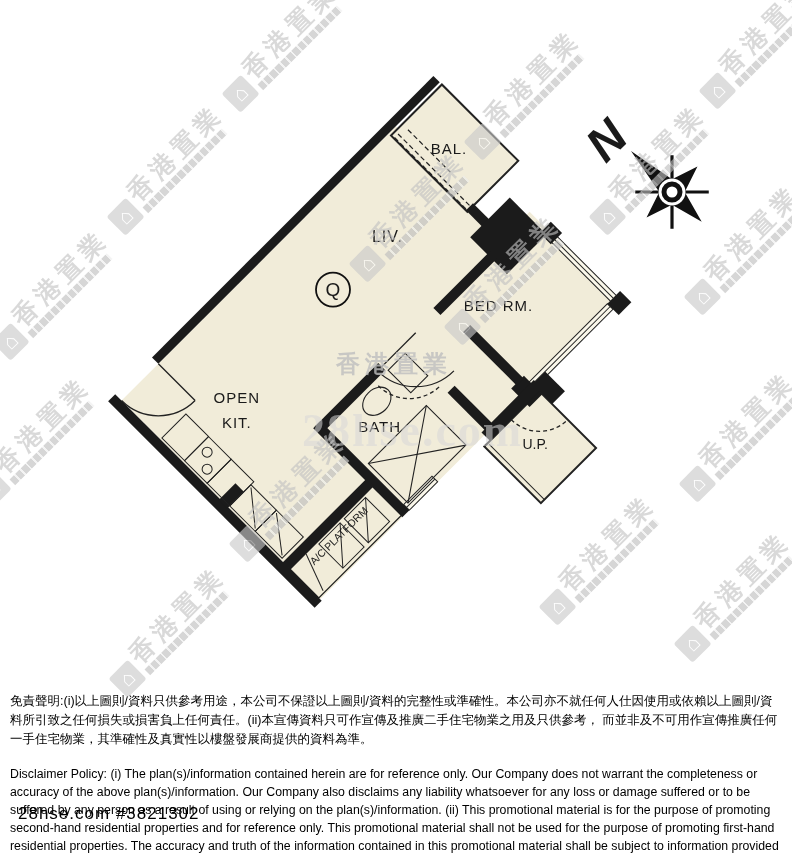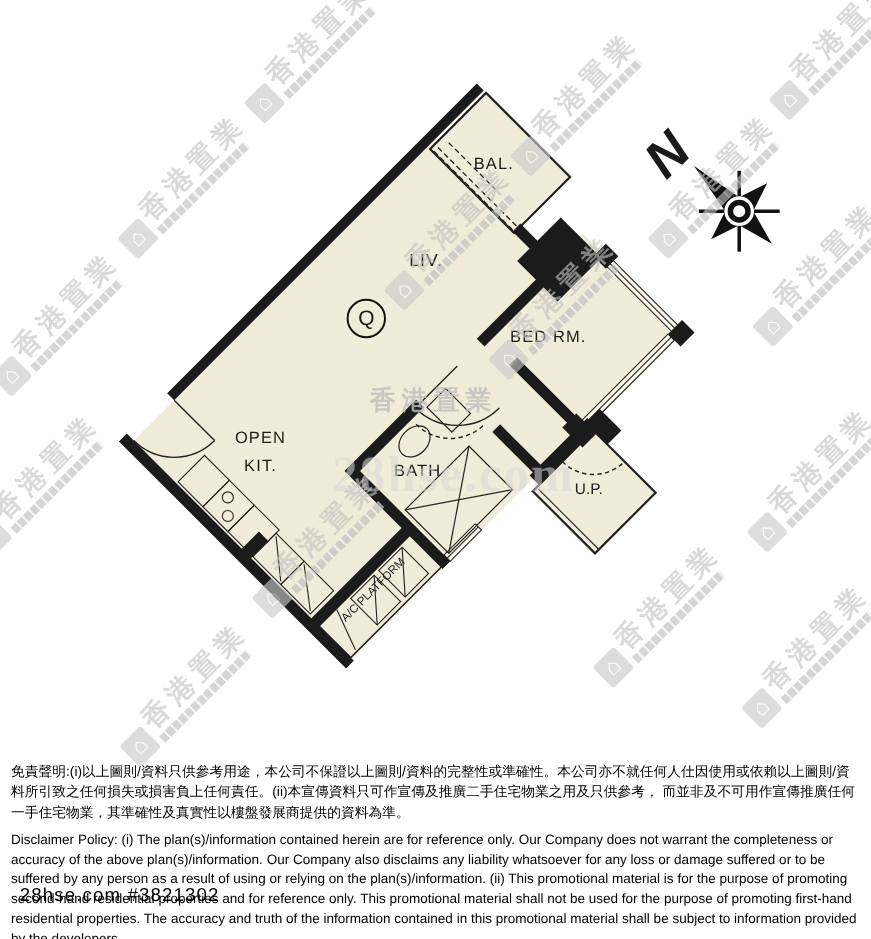--- a/index.html
+++ b/index.html
@@ -35,21 +35,21 @@
     position:absolute;left:302px;top:404px;z-index:3;pointer-events:none;
     font-size:46px;font-weight:bold;color:#d8d8d8;letter-spacing:2px;opacity:.55;white-space:nowrap;font-family:Liberation Serif, serif;
   }
   
   #plan-wrap{position:absolute;left:0;top:0;width:792px;height:672px;z-index:1;}
   
   #disclaimer{
     position:absolute;left:10px;top:692px;width:772px;z-index:2;
     color:#000;
   }
-  #disclaimer .zh{font-size:12.5px;line-height:1.52;margin:0 0 6px 0;}
+  #disclaimer .zh{font-size:12.5px;line-height:1.52;margin:0 0 17px 0;}
   #disclaimer .en{font-size:12.3px;line-height:1.46;margin:0;}
   .wm-ref{
     position:absolute;left:18px;top:804px;z-index:1;
     font-size:17px;color:#000000;letter-spacing:1px;white-space:nowrap;
   }
   svg text{font-family:"Liberation Sans",sans-serif;fill:#1a1a1a;}
 </style>
 </head>
 <body>
 

